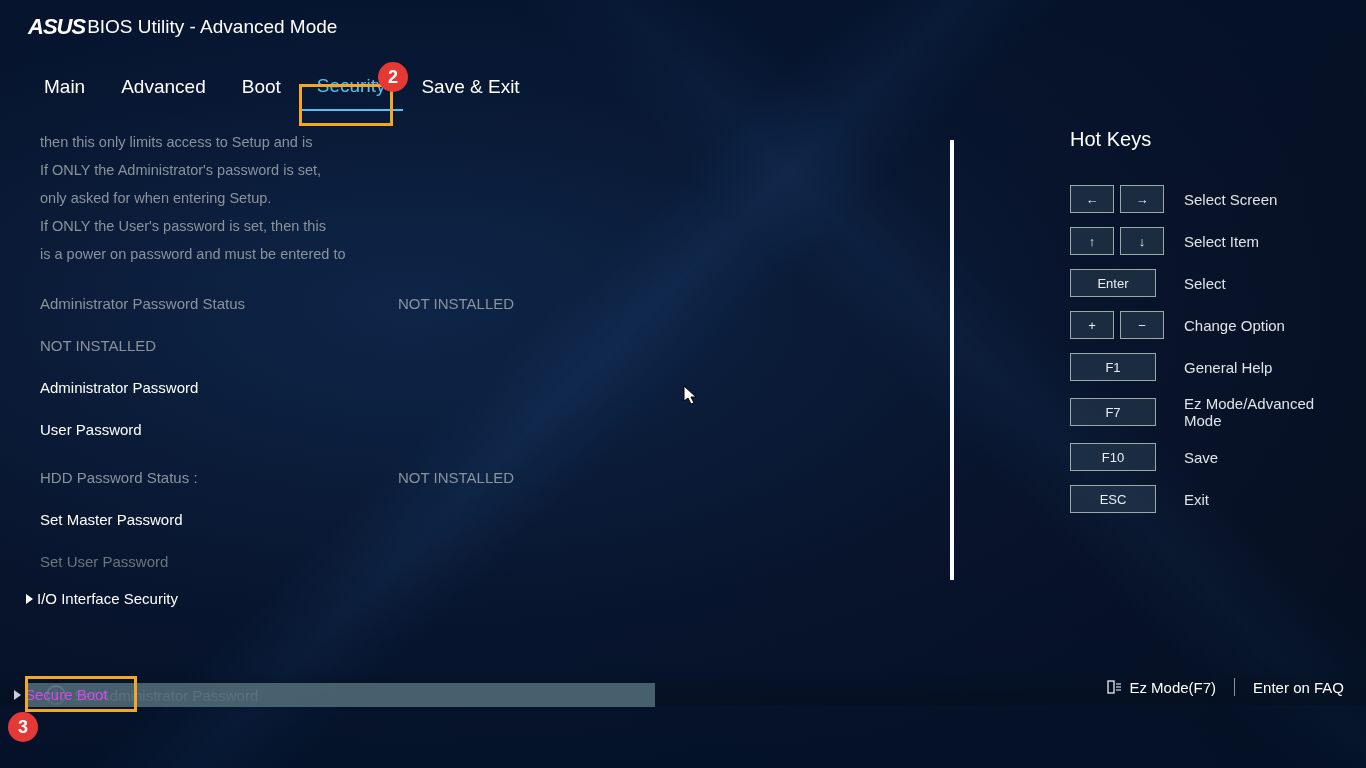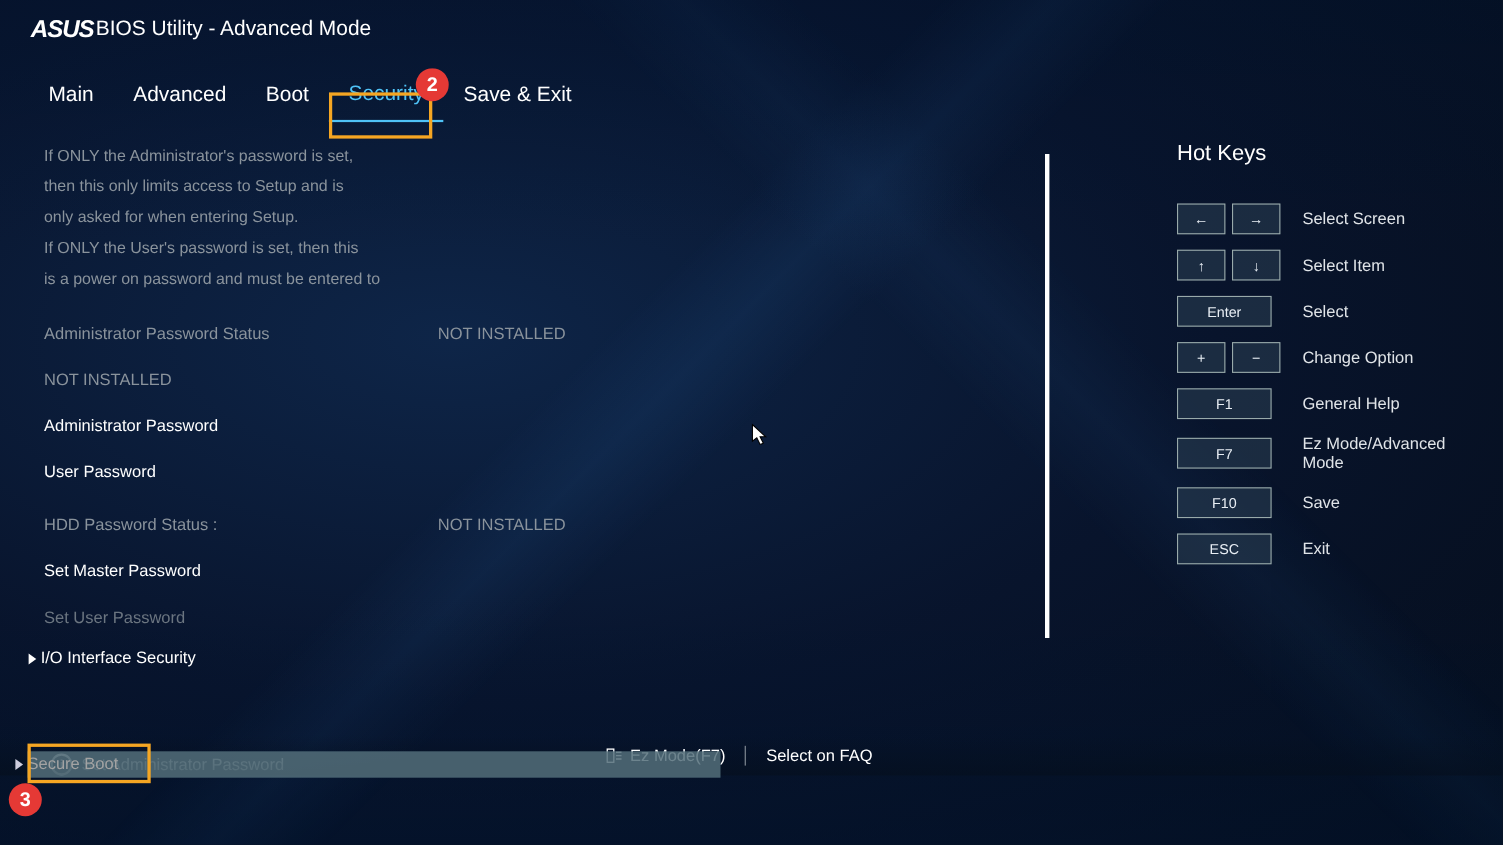--- a/index.html
+++ b/index.html
@@ -19,33 +19,33 @@
   .left{width:960px;padding:0 0 0 40px;position:relative}
   .helptext{font:400 14.5px Arial;color:#8a939c;line-height:28px;margin-bottom:8px}
   .row{display:flex;font:400 15px Arial;padding:6px 0;min-height:30px;align-items:flex-end}
   .label{width:358px;color:#8a939c}
   .label.white{color:#fff}
   .label.dim{color:#6b7580}
   .value{color:#8a939c}
   .submenu{display:flex;align-items:center;font:400 15px Arial;color:#fff;padding:6px 0 6px 0;cursor:pointer}
   .caret{display:inline-block;width:0;height:0;border-top:5px solid transparent;border-bottom:5px solid transparent;border-left:7px solid #fff;margin-right:4px;margin-left:-14px}
   .secureboot-bar{position:absolute;left:25px;top:555px;width:630px;height:24px;background:#546e7a;opacity:.85;z-index:1}
-  .secureboot-item{position:absolute;left:28px;top:555px;z-index:3;display:flex;align-items:center;font:400 15px Arial;color:#a3a3a3;padding:3px 0}
+  .secureboot-item{position:absolute;left:28px;top:555px;z-index:3;display:flex;align-items:center;font:400 15px Arial;color:#d946ef;padding:3px 0}
   .secureboot-hl{position:absolute;border:3px solid #f5a623;z-index:4;pointer-events:none}
   .infoline{display:flex;align-items:center;gap:8px;font:400 15px Arial;color:#fff;margin-top:72px;margin-left:6px}
   .info-icon{width:16px;height:16px;border:2px solid #fff;border-radius:50%;display:inline-flex;align-items:center;justify-content:center;font:700 12px Arial}
   .vscroll{position:absolute;left:950px;top:140px;width:4px;height:440px;background:#fff}
   .right{flex:1;padding:0 12px 0 70px}
   .hk-title{font:400 20px Arial;color:#fff;margin:0 0 34px 0}
   .hk-row{display:flex;align-items:center;gap:38px;margin-bottom:14px}
   .keys{display:flex;gap:6px;width:76px}
   .kbtn{min-width:30px;height:26px;border:1px solid #9aa;background:rgba(40,60,80,.6);color:#e8eef4;font:400 13px Arial;display:flex;align-items:center;justify-content:center;padding:0 6px}
   .kbtn.wide{min-width:72px}
   .hk-label{font:400 15px Arial;color:#e0e4e8}
-  .footer{position:absolute;bottom:0;left:0;right:0;height:36px;display:flex;align-items:center;justify-content:center;padding-right:22px;gap:18px;background:linear-gradient(to top,rgba(5,15,30,.7),transparent)}
+  .footer{position:absolute;bottom:0;left:0;right:0;height:36px;display:flex;align-items:center;justify-content:flex-end;padding-right:22px;gap:18px;background:linear-gradient(to top,rgba(5,15,30,.7),transparent)}
   .ft-item{font:400 15px Arial;color:#fff;display:flex;align-items:center;gap:6px;cursor:pointer}
   .ft-sep{width:1px;height:18px;background:#8a939c}
   .cursor{position:absolute;left:683px;top:385px;z-index:10}
 </style>
 </head>
 <body>
 <div class="bg"></div>
 <div class="wrap">
 
 <div class="header">
@@ -59,22 +59,22 @@
   <div class="tab">Boot</div>
   <div class="tab active">Security</div>
   <div class="tab">Save &amp; Exit</div>
   <div class="tab-highlight" style="left:299px;top:84px;width:88px;height:36px;position:fixed"></div>
   <div class="callout" style="position:fixed;left:378px;top:62px">2</div>
 </div>
 
 <div class="main">
   <div class="left">
     <div class="helptext">
+      <div>then this only limits access to Setup and is</div>
       <div>If ONLY the Administrator's password is set,</div>
-      <div>then this only limits access to Setup and is</div>
       <div>only asked for when entering Setup.</div>
       <div>If ONLY the User's password is set, then this</div>
       <div>is a power on password and must be entered to</div>
     </div>
 
     <div class="row">
       <span class="label">Administrator Password Status</span>
       <span class="value">NOT INSTALLED</span>
     </div>
     <div class="row">
@@ -177,20 +177,20 @@
 
 <div class="footer">
   <div class="ft-item">
     <svg width="16" height="14">
           <rect x="1" y="1" width="6" height="12" fill="none" stroke="#fff" stroke-width="1.2"></rect>
           <path d="M9 4 L14 4 M9 7 L14 7 M9 10 L14 10" stroke="#fff" stroke-width="1.2"></path>
         </svg>
     <span>Ez Mode(F7)</span>
   </div>
   <div class="ft-sep"></div>
-  <div class="ft-item">Select on FAQ</div>
+  <div class="ft-item">Enter on FAQ</div>
 </div>
 
 <svg class="cursor" width="18" height="22">
   <path d="M1 1 L1 16 L5 13 L8 19 L11 18 L8 12 L13 12 Z" fill="#fff" stroke="#000" stroke-width="1"></path>
 </svg>
 
 </div>
 
 </body></html>

